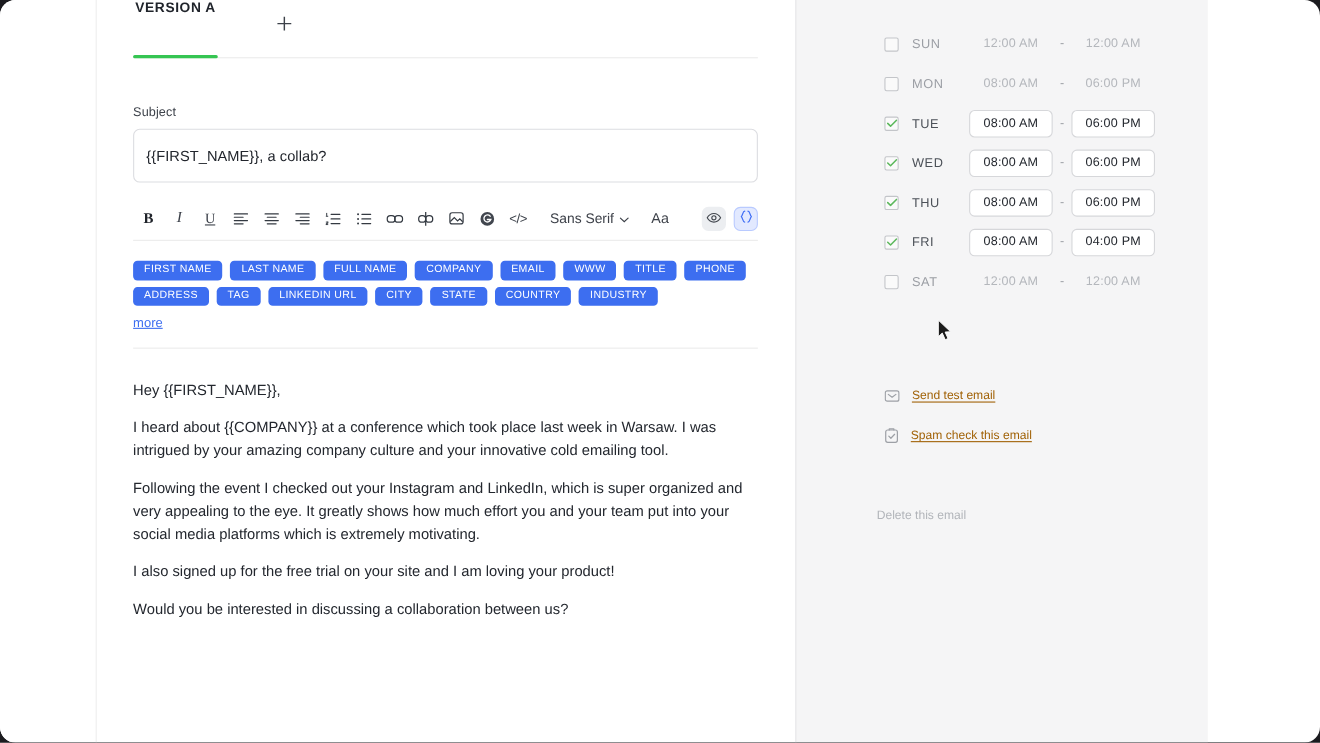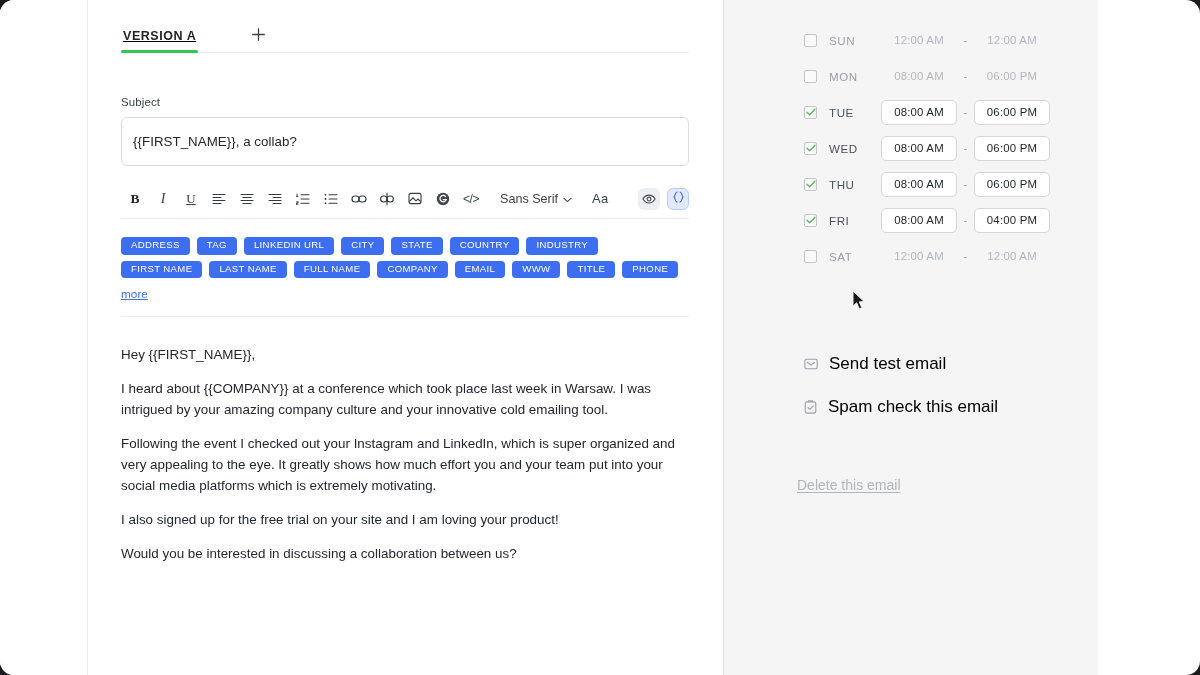--- a/index.html
+++ b/index.html
@@ -34,25 +34,23 @@
     height: 675px;
     background: #ffffff;
     position: relative;
     overflow: hidden;
     padding: 0 34px 0 33px;
   }
 
   
   .tabs-row {
     display: flex;
-    align-items: flex-end;
     height: 53px;
     border-bottom: 1px solid #ececec;
     gap: 0;
-    text-decoration: underline;
   }
   .tab {
     font-size: 12.5px;
     font-weight: bold;
     letter-spacing: .55px;
     color: #20242b;
     padding: 0 2px 9px 2px;
     position: relative;
     cursor: pointer;
   }
@@ -244,30 +242,30 @@
 
   .actions { margin-top: 80px; padding-left: 64px; }
   .action-link {
     display: flex; align-items: center; gap: 11px;
     margin-bottom: 23px;
     cursor: pointer;
   }
   .action-icon { color: #9da0a6; display: flex; }
   .action-icon svg { display: block; }
   .action-text {
-    font-size: 17px;
-    color: #000000;
+    font-size: 11px;
+    color: #a16207;
+    text-decoration: underline;
     text-underline-offset: 2px;
   }
   .delete-link {
     margin-top: 37px;
     padding-left: 57px;
-    font-size: 14px;
+    font-size: 11px;
     color: #b2b5ba;
-    text-decoration: underline;
     text-underline-offset: 2px;
     cursor: pointer;
     display: inline-block;
   }
 
   
   .cursor { position: absolute; pointer-events: none; }
 </style>
 </head>
 <body>
@@ -409,39 +407,39 @@
         <span>
           <svg width="13" height="12" viewBox="0 0 13 12" stroke="currentColor" stroke-width="1.15" fill="none" stroke-linecap="round">
             <path d="M5 1C3.2 1 3.4 4.3 2 5.9c1.4 1.6 1.2 5 3 5"></path>
             <path d="M8 1c1.8 0 1.6 3.3 3 4.9-1.4 1.6-1.2 5-3 5"></path>
           </svg>
         </span>
       </div>
     </div>
 
     <div class="tags-wrap">
-      <div class="tags-row">
-        <span class="tag">ADDRESS</span>
-        <span class="tag">TAG</span>
-        <span class="tag">LINKEDIN URL</span>
-        <span class="tag">CITY</span>
-        <span class="tag">STATE</span>
-        <span class="tag">COUNTRY</span>
-        <span class="tag">INDUSTRY</span>
-      </div>
       <div class="tags-row">
         <span class="tag">FIRST NAME</span>
         <span class="tag">LAST NAME</span>
         <span class="tag">FULL NAME</span>
         <span class="tag">COMPANY</span>
         <span class="tag">EMAIL</span>
         <span class="tag">WWW</span>
         <span class="tag">TITLE</span>
         <span class="tag">PHONE</span>
       </div>
+      <div class="tags-row">
+        <span class="tag">ADDRESS</span>
+        <span class="tag">TAG</span>
+        <span class="tag">LINKEDIN URL</span>
+        <span class="tag">CITY</span>
+        <span class="tag">STATE</span>
+        <span class="tag">COUNTRY</span>
+        <span class="tag">INDUSTRY</span>
+      </div>
       <span class="more-link">more</span>
       <div class="tags-divider"></div>
     </div>
 
     <div class="body-area">
       <p>Hey {{FIRST_NAME}},</p>
       <p>I heard about {{COMPANY}} at a conference which took place last week in Warsaw. I was intrigued by your amazing company culture and your innovative cold emailing tool.</p>
       <p>Following the event I checked out your Instagram and LinkedIn, which is super organized and very appealing to the eye. It greatly shows how much effort you and your team put into your social media platforms which is extremely motivating.</p>
       <p>I also signed up for the free trial on your site and I am loving your product!</p>
       <p>Would you be interested in discussing a collaboration between us?</p>

